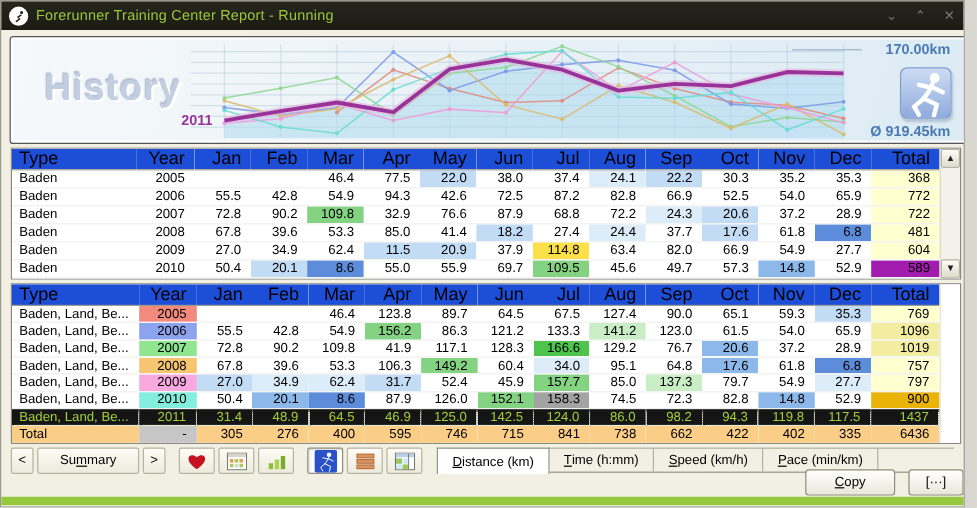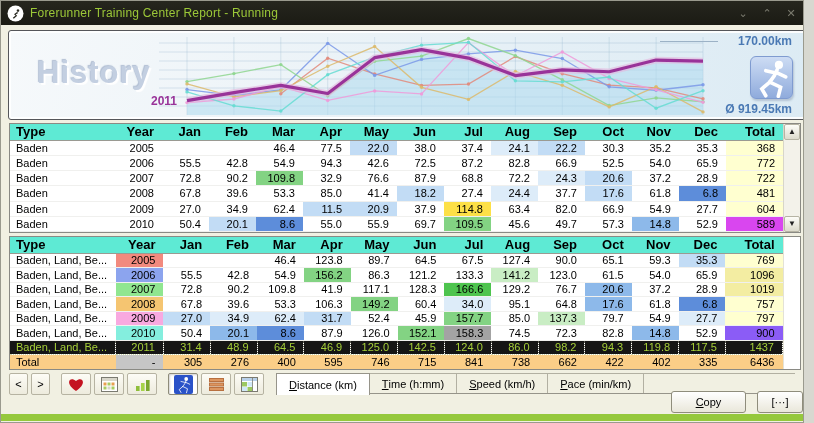--- a/index.html
+++ b/index.html
@@ -46,22 +46,22 @@
   }
   
   .grid-wrap{
     position:absolute;left:8px;width:792px;background:#fff;
     border:1px solid #8a8a84;display:flex;align-items:stretch;
   }
   #grid1{top:122px;height:110px;}
   #grid2{top:235px;height:134px;}
   table.grid{border-collapse:collapse;table-layout:fixed;flex:1 1 auto;background:#fff;}
   table.grid th{
-    background:#5eead4;border-bottom:1px solid #9a9a92;
-    font-weight:bold;font-size:13px;color:#000;height:16px;
+    background:#1d4ed8;border-bottom:1px solid #9a9a92;
+    font-weight:normal;font-size:15px;color:#000;height:16px;
     padding:0 8px 0 2px;text-align:right;white-space:nowrap;overflow:hidden;
   }
   table.grid th.c-type{text-align:left;padding-left:6px;}
   table.grid td{
     font-size:11px;color:#000;padding:0 8px 0 2px;text-align:right;
     white-space:nowrap;overflow:hidden;border-bottom:1px solid #f0f0ee;
   }
   #grid1 td{height:15px;line-height:14px;}
   #grid2 td{height:13px;line-height:12px;}
   table.grid td.c-type{text-align:left;padding-left:6px;text-overflow:ellipsis;}
@@ -390,21 +390,21 @@
             <td style="background-color: rgb(93, 141, 218);">8.6</td>
             <td>55.0</td>
             <td>55.9</td>
             <td>69.7</td>
             <td style="background-color: rgb(131, 211, 131);">109.5</td>
             <td>45.6</td>
             <td>49.7</td>
             <td>57.3</td>
             <td style="background-color: rgb(141, 185, 234);">14.8</td>
             <td>52.9</td>
-            <td style="background-color: #d946ef;">589</td>
+            <td style="background-color: #a21caf;">589</td>
           </tr>
         </tbody>
       </table>
       <div class="vscroll">
         <button class="sbtn">▲</button>
         <button class="sbtn">▼</button>
       </div>
     </div>
 
   <div id="grid2" class="grid-wrap">
@@ -539,21 +539,21 @@
             <td style="background-color: rgb(93, 141, 218);">8.6</td>
             <td>87.9</td>
             <td>126.0</td>
             <td style="background-color: rgb(131, 211, 131);">152.1</td>
             <td style="background-color: #a3a3a3;">158.3</td>
             <td>74.5</td>
             <td>72.3</td>
             <td>82.8</td>
             <td style="background-color: rgb(141, 185, 234);">14.8</td>
             <td>52.9</td>
-            <td style="background-color: #8b5cf6;">900</td>
+            <td style="background-color: #eab308;">900</td>
           </tr>
           <tr class="selected">
             <td class="c-type">Baden, Land, Be...</td>
             <td class="c-year">2011</td>
             <td>31.4</td>
             <td>48.9</td>
             <td>64.5</td>
             <td>46.9</td>
             <td>125.0</td>
             <td>142.5</td>
@@ -582,20 +582,21 @@
             <td>335</td>
             <td>6436</td>
           </tr>
         </tbody>
       </table>
       <div class="vtrack-empty"></div>
     </div>
 
   <div class="toolbar">
     <button class="tb-btn small">&lt;</button>
+    <button class="tb-btn summary" id="summary-btn">Su<u>m</u>mary</button>
     <button class="tb-btn small">&gt;</button>
     <span class="tb-gap"></span>
     <span id="icon-buttons" style="display:flex;">
         <button class="tb-btn iconbtn">
           <span style="display:flex">
             <svg width="16" height="15" viewBox="0 0 16 15">
               <path d="M8 14 C-4 6 2 -1 8 4 C14 -1 20 6 8 14z" fill="#c41220"></path>
             </svg>
           </span>
         </button>

